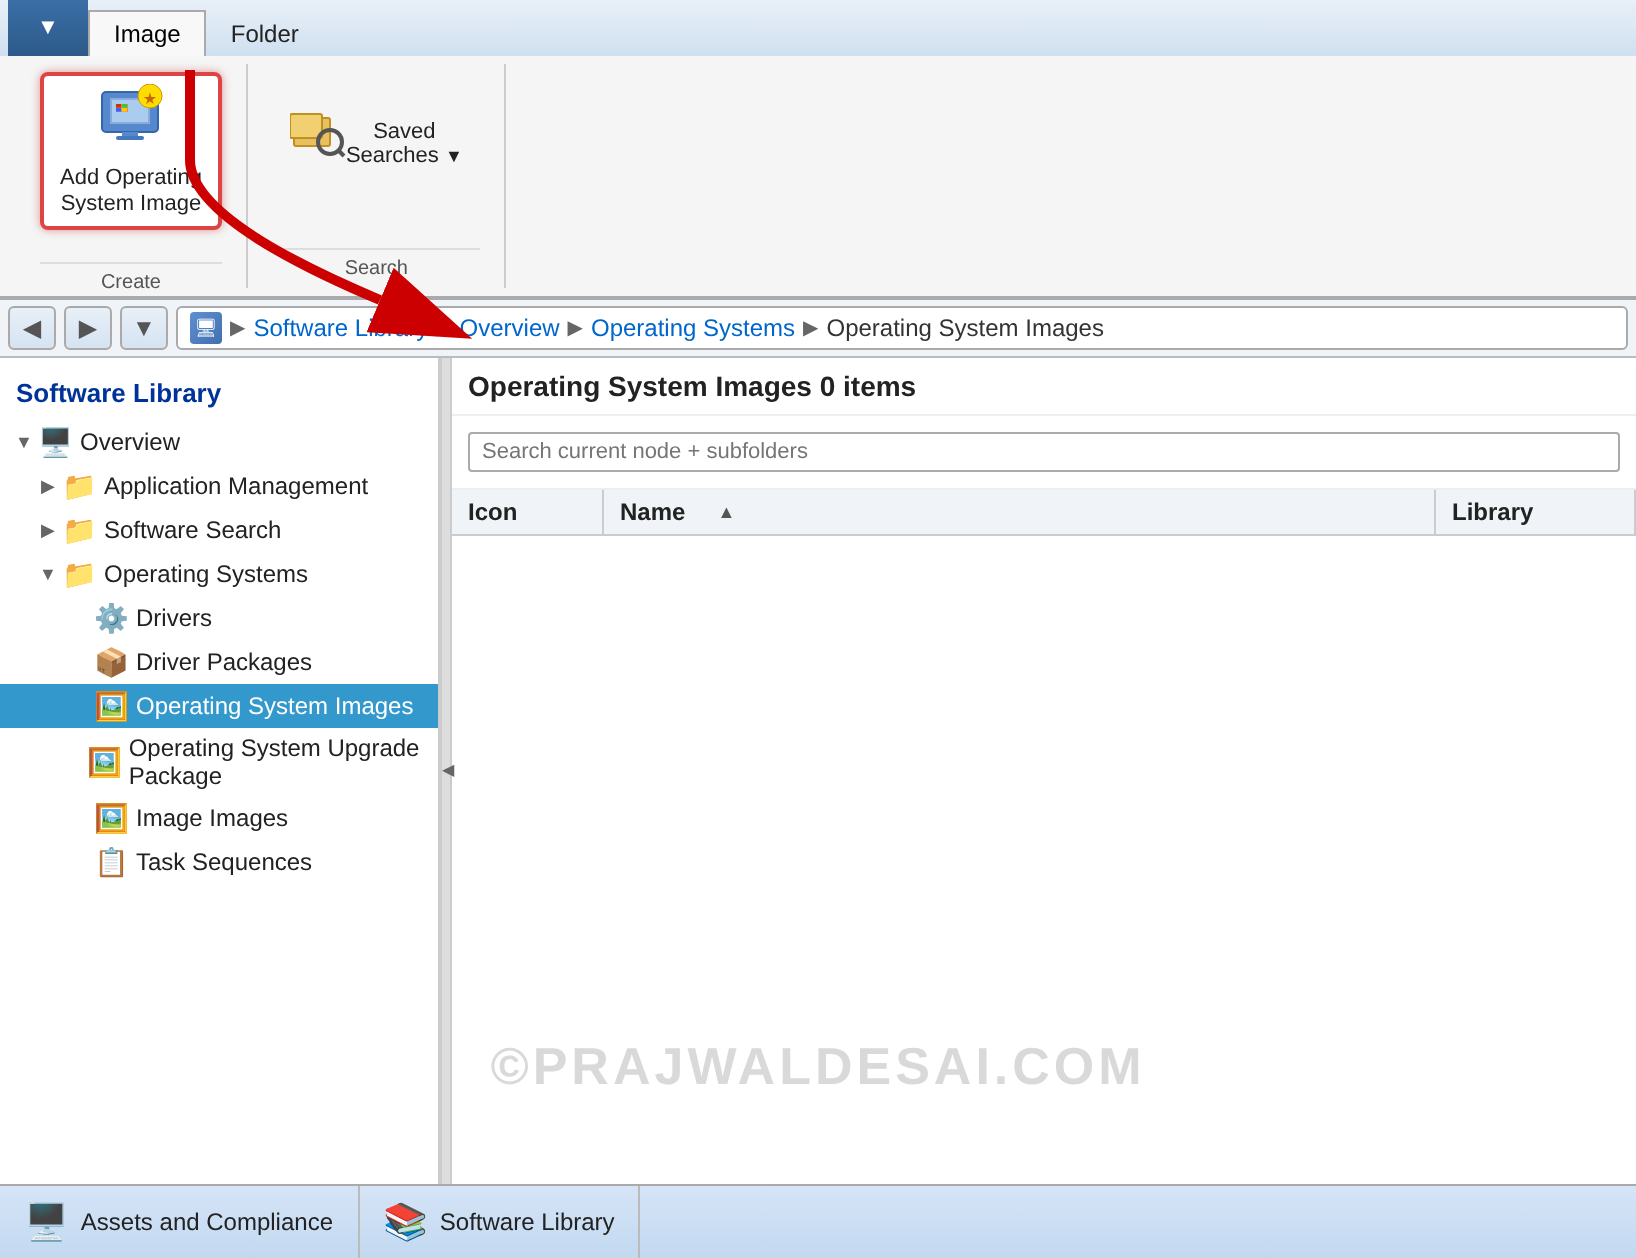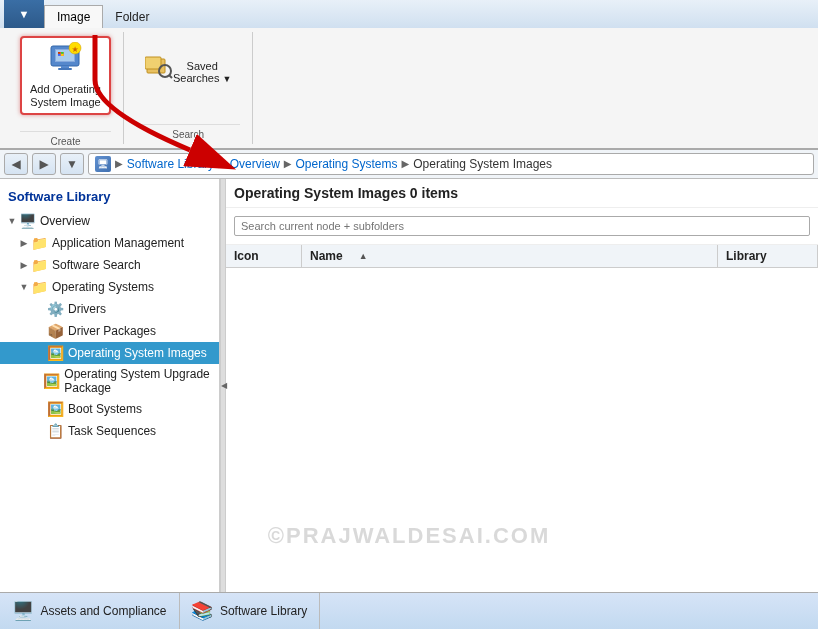--- a/index.html
+++ b/index.html
@@ -68,21 +68,21 @@
 
     .list-body { flex: 1; overflow-y: auto; }
 
     
     .bottom-bar { height: 40px; background: linear-gradient(to bottom, #d6e4f7, #c2d9f0); border-top: 1px solid #aaa; display: flex; align-items: stretch; }
     .bottom-item { display: flex; align-items: center; padding: 4px 12px; gap: 6px; cursor: pointer; border-right: 1px solid #bbb; }
     .bottom-icon { font-size: 18px; }
     .bottom-label { font-size: 12px; font-weight: normal; color: #222; }
 
     
-    .watermark { position: absolute; bottom: 80px; left: 50%; transform: translateX(-50%); font-size: 22px; color: rgba(180,180,180,0.5); font-weight: bold; white-space: nowrap; letter-spacing: 2px; z-index: 10; }
+    .watermark { position: absolute; bottom: 80px; left: 50%; transform: translateX(-50%); font-size: 26px; color: rgba(180,180,180,0.5); font-weight: bold; white-space: nowrap; letter-spacing: 2px; z-index: 10; }
 
     .main-wrapper { position: relative; display: flex; flex-direction: column; height: 100%; }
   </style>
 </head>
 <body>
 
 <div class="main-wrapper">
 
   <div class="ribbon-tabs">
     <div class="quick-access">
@@ -208,21 +208,21 @@
 
       <div class="tree-item tree-indent-2">
         <span class="tree-expand" style="visibility:hidden;">▶</span>
         <span class="tree-icon">🖼️</span>
         <span class="tree-label">Operating System Upgrade Package</span>
       </div>
 
       <div class="tree-item tree-indent-2">
         <span class="tree-expand" style="visibility:hidden;">▶</span>
         <span class="tree-icon">🖼️</span>
-        <span class="tree-label">Boot Systems</span>
+        <span class="tree-label">Image Images</span>
       </div>
 
       <div class="tree-item tree-indent-2">
         <span class="tree-expand" style="visibility:hidden;">▶</span>
         <span class="tree-icon">📋</span>
         <span class="tree-label">Task Sequences</span>
       </div>
     </div>
 
     <div class="splitter">

